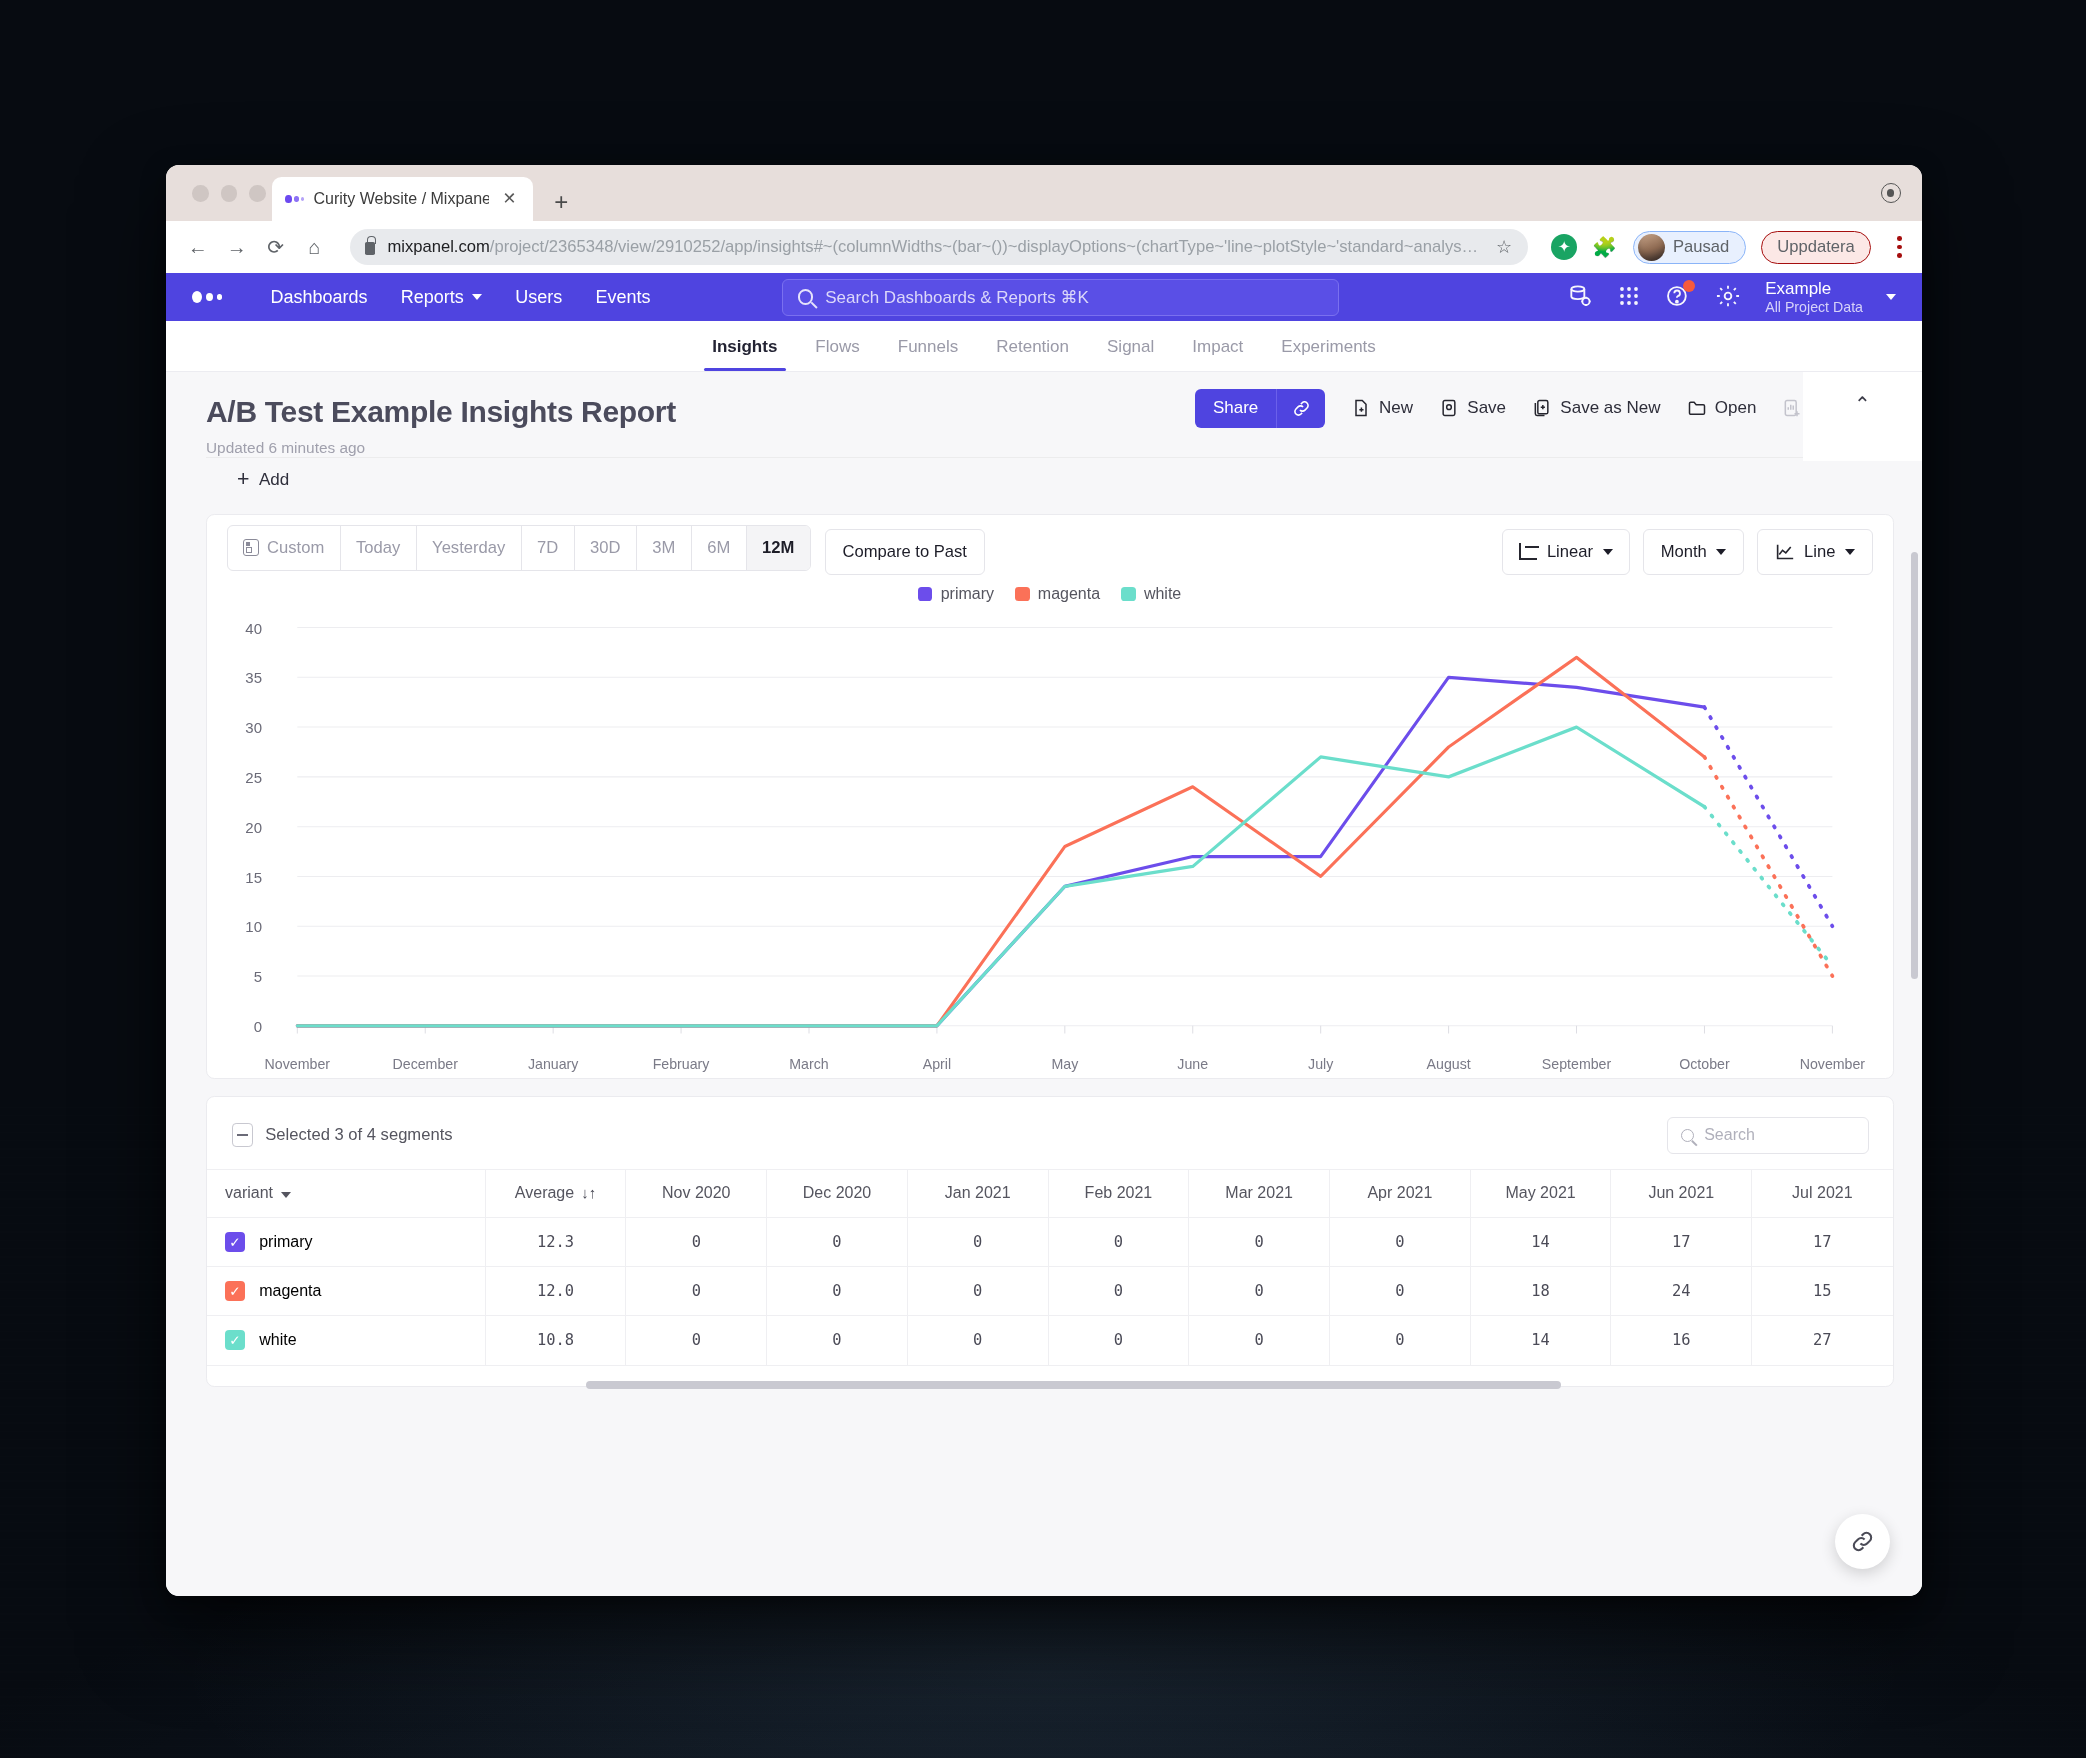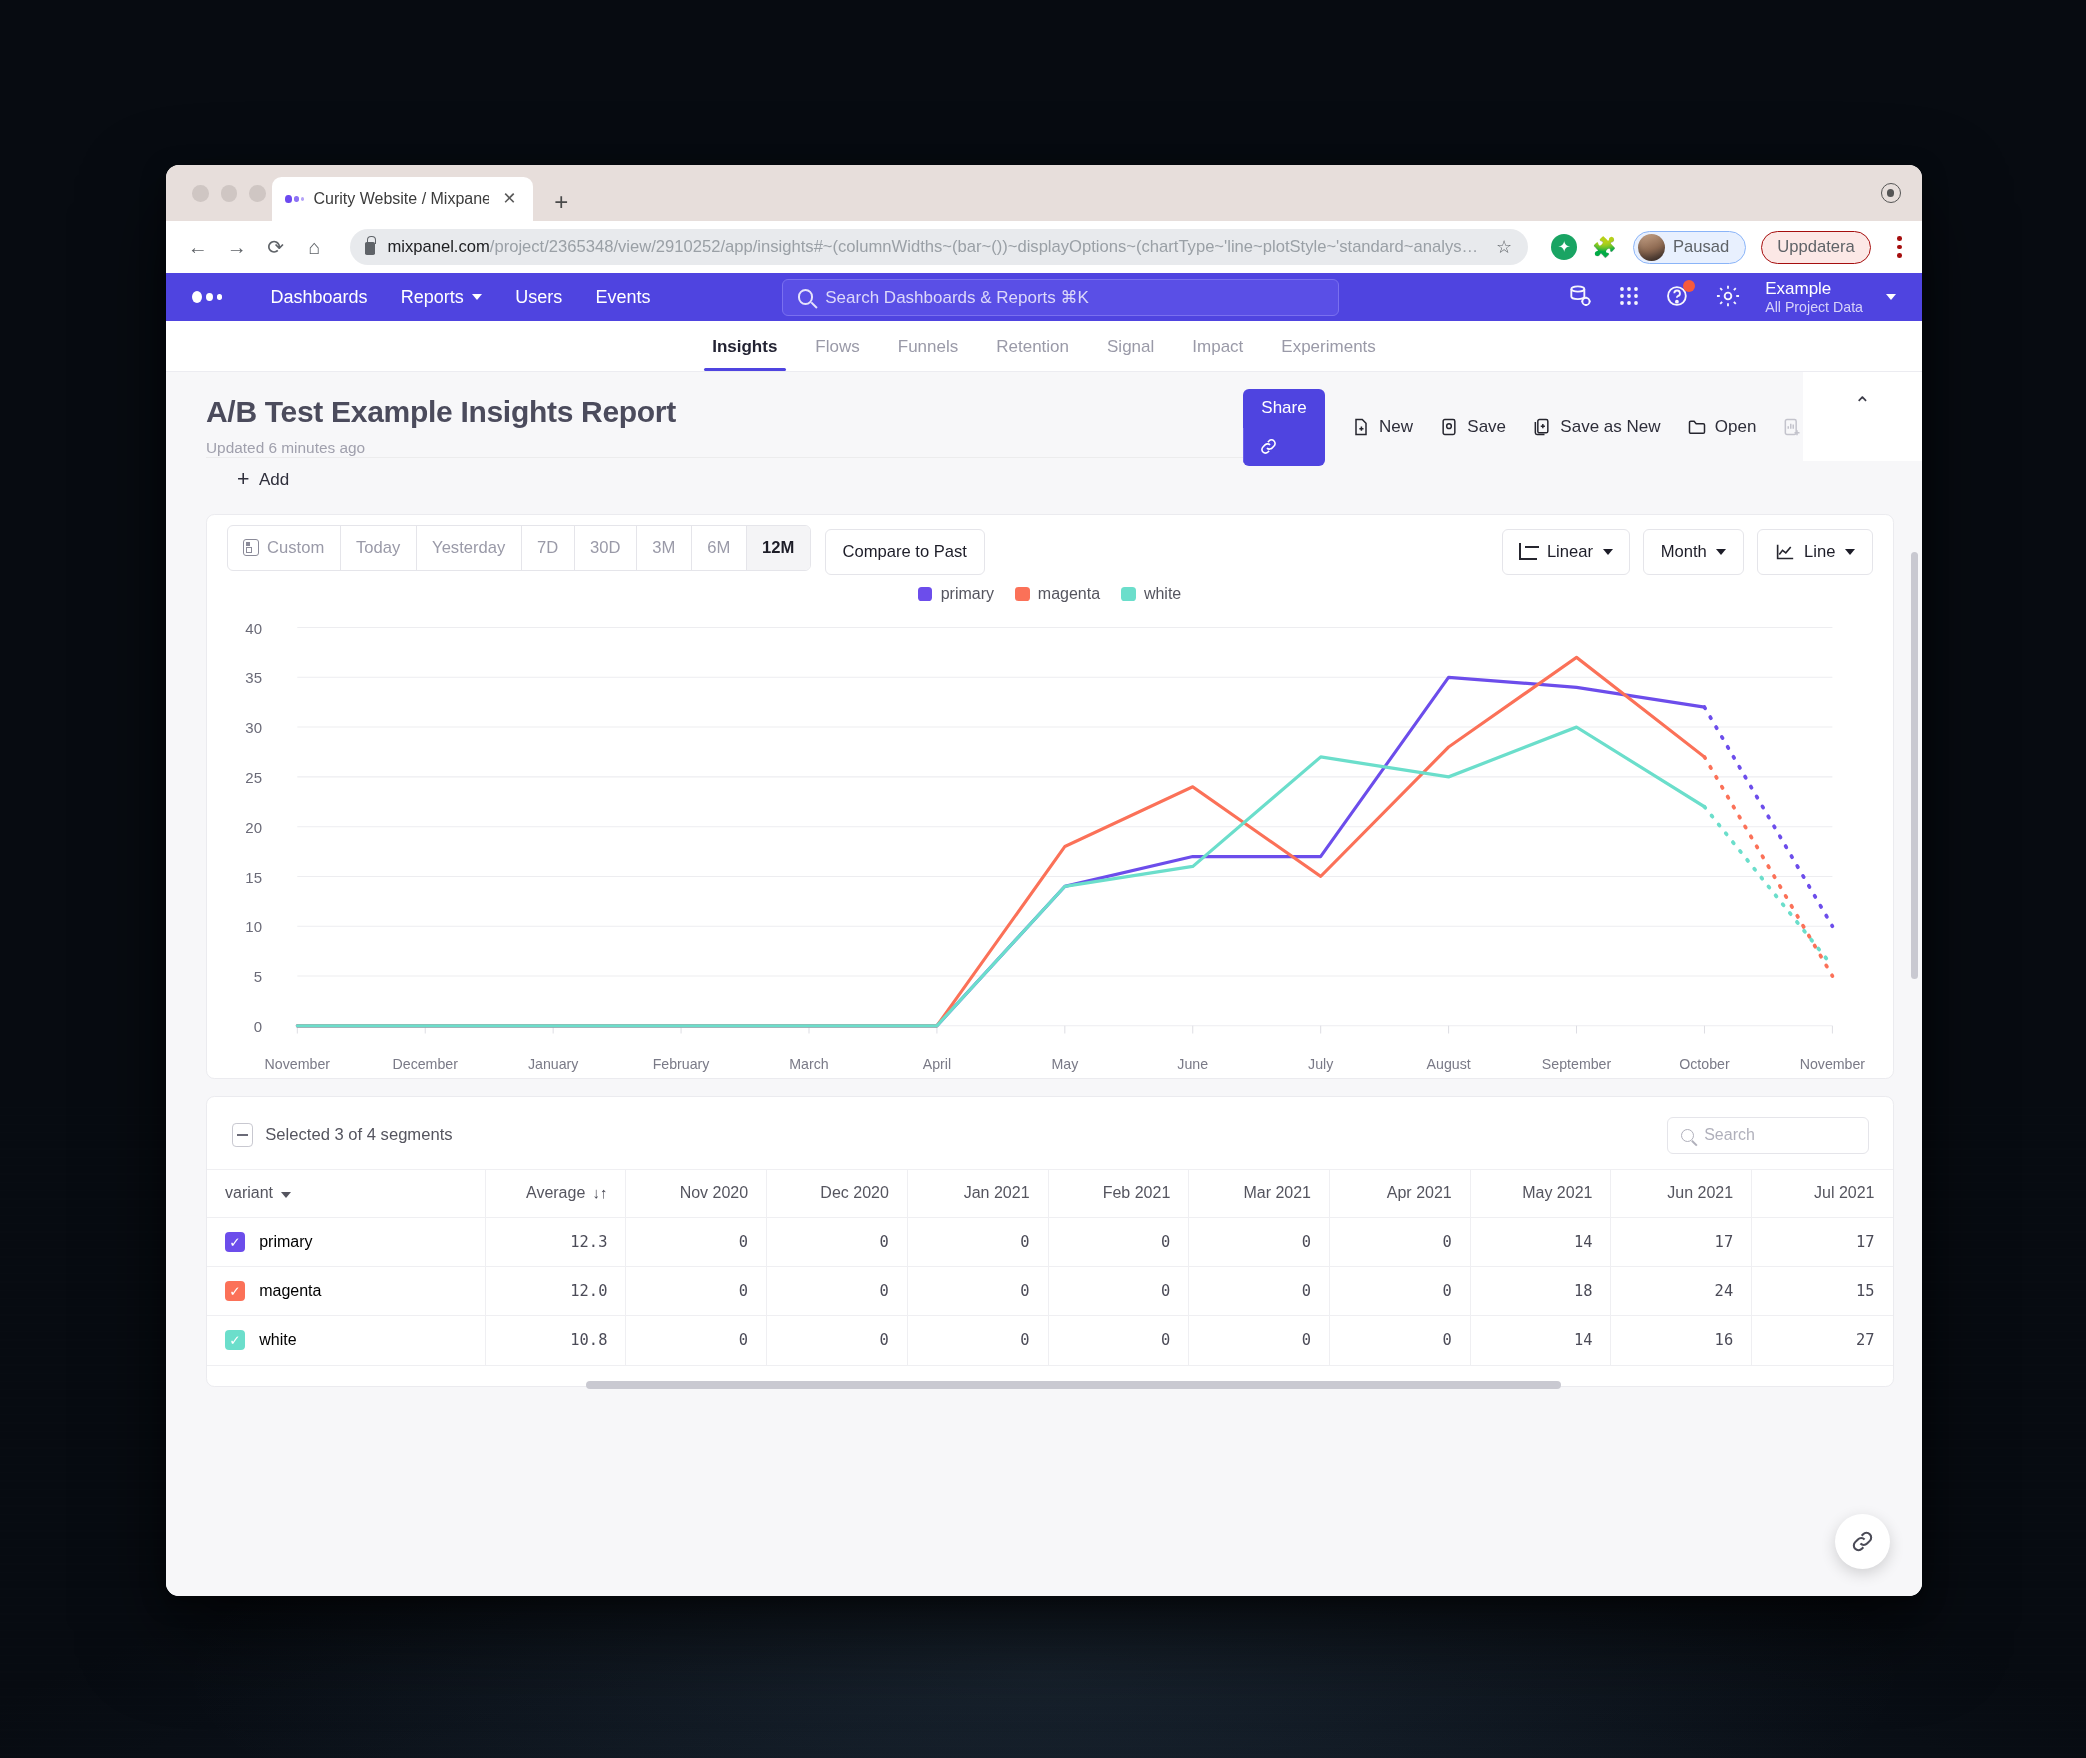--- a/index.html
+++ b/index.html
@@ -97,21 +97,21 @@
      border-bottom:1.2px solid #ececf1; }
   .mp-tab { font-size:17px; color:#9a9aa8; padding:15.4px 19px 13px; position:relative; white-space:nowrap;}
   .mp-tab.active { color:#232333; font-weight:600; }
   .mp-tab.active::after{content:"";position:absolute;left:10.7px;right:10.7px;bottom:-1.2px;height:3.6px;background:#4f44e0;border-radius:1.8px;}
 
   
   .title-row { padding:22.5px 28.5px 0 40px; display:flex; align-items:flex-start; position:relative;}
   .rep-title { font-size:30px; font-weight:700; color:#4b4b5c; letter-spacing:-0.3px;}
   .rep-sub { font-size:15.4px; color:#a0a0ad; margin-top:10.7px;}
   .actions { position:absolute; right:53px; top:16.6px; display:flex; align-items:center; gap:0; background:#f7f7f9;}
-  .share-grp{display:flex;border-radius:6px;overflow:hidden;margin-right:13px;flex-direction:column;}
+  .share-grp{display:flex;border-radius:6px;overflow:hidden;margin-right:13px;}
   .share-btn{background:#4f44e0;color:#fff;font-size:17px;padding:9.5px 18px;}
   .share-link{background:#4f44e0;color:#fff;padding:9.5px 14.2px;border-left:1.2px solid #6b60ea;display:flex;align-items:center;}
   .act{display:flex;align-items:center;gap:8.3px;font-size:17px;color:#2e2e3a;padding:8.3px 13px;white-space:nowrap;}
   .act.dim{color:#c3c3cc;}
   .dots{letter-spacing:1.2px;font-size:20px;color:#2e2e3a;padding:0 8.3px;}
   .collapse-box{position:absolute;right:0;top:0;width:119px;height:89px;background:#fff;display:flex;align-items:flex-start;justify-content:center;padding-top:20px;}
   .chev-up{font-size:20px;color:#3b3b48;}
 
   .addbar { margin:0 28.5px 0 40px; height:44px; border-top:1.2px solid #ececed; display:flex; align-items:center; }
   .addbtn{display:flex;align-items:center;gap:9.5px;font-size:17px;color:#2f2f3c;margin-left:31px;}
@@ -151,21 +151,21 @@
   .minus-box i{display:block;width:10.7px;height:2.4px;background:#6b6b78;}
   .sel-text{font-size:16.6px;color:#55555f;}
   .tbl-search{margin-left:auto;width:202px;height:37px;border:1.2px solid #e5e5ea;border-radius:6px;display:flex;align-items:center;gap:10.7px;padding:0 13px;}
   .tbl-search .mag2{width:13px;height:13px;border:1.8px solid #b0b0bb;border-radius:50%;position:relative;}
   .tbl-search .mag2::after{content:"";position:absolute;right:-5.3px;bottom:-3px;width:6.5px;height:1.8px;background:#b0b0bb;transform:rotate(45deg);}
   .tbl-search span{font-size:16px;color:#b0b0bb;}
   table{width:100%;border-collapse:collapse;}
   th,td{font-size:16px;font-weight:400;padding:14.2px 18px;border-bottom:1.2px solid #efeff2;}
   th{color:#55555f;border-top:1.2px solid #efeff2;white-space:nowrap;}
   .c-variant{width:255px;text-align:left;}
-  .c-num{text-align:right;border-left:1.2px solid #efeff2;width:129px;}
+  .c-num{text-align:center;border-left:1.2px solid #efeff2;width:129px;}
   td.c-num{font-family:"DejaVu Sans Mono",monospace;color:#4b4b57;font-size:15.4px;}
   .varcell{display:flex;align-items:center;gap:14.2px;}
   .chk{width:20px;height:20px;border-radius:4.1px;display:flex;align-items:center;justify-content:center;color:#fff;font-size:13.6px;}
   .sortic{display:inline-block;margin-left:7.1px;color:#4b4b57;font-size:15px;}
   .hscroll{position:absolute;left:379px;right:332px;bottom:-3.6px;height:8.3px;background:#c9c9d1;border-radius:4.1px;}
 
   .fab{position:absolute;right:32px;bottom:27px;width:55px;height:55px;border-radius:50%;background:#fff;
     box-shadow:0 4.7px 15.4px rgba(0,0,0,.16);display:flex;align-items:center;justify-content:center;}
   .vscroll{position:absolute;right:3.6px;top:279px;width:7.1px;height:427px;background:#c9c9d1;border-radius:3.6px;}
 </style>

